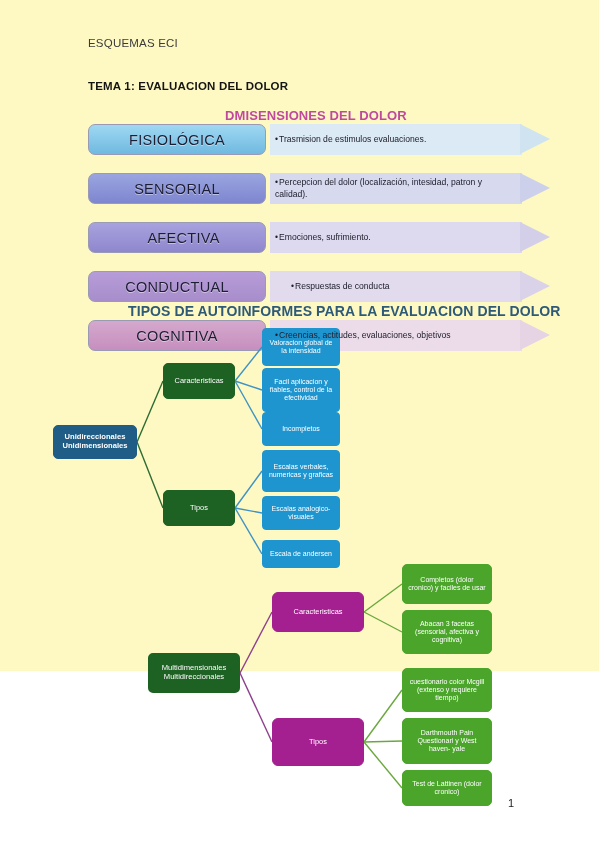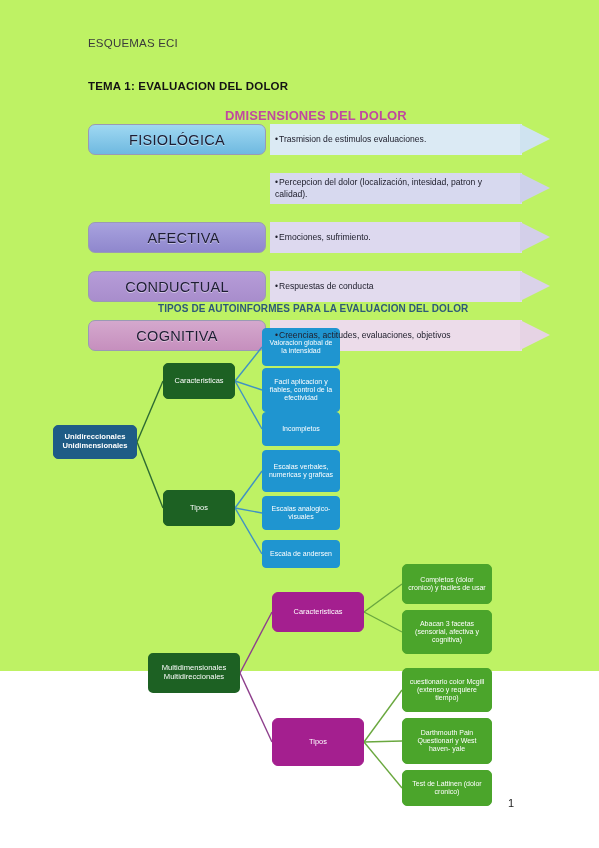--- a/index.html
+++ b/index.html
@@ -2,38 +2,38 @@
 <html><head>
 <meta charset="utf-8">
 <style>
   * { box-sizing: border-box; margin: 0; padding: 0; }
   html, body {
     width: 599px; height: 848px;
     background: #ffffff;
     font-family: "Liberation Sans", sans-serif;
     overflow: hidden;
   }
-  .page { position: relative; width: 599px; height: 671px; background:#bef264; }
+  .page { position: relative; width: 599px; height: 671px; background:#fef9c3; }
 
   
   .doc-header {
     position: absolute; left: 88px; top: 37px;
     font-size: 11.5px; color: #3b3b3b; letter-spacing: .2px;
   }
   .doc-title {
     position: absolute; left: 88px; top: 80px;
     font-size: 11.5px; font-weight: bold; color: #141414; letter-spacing: .2px;
   }
   .sec-title-1 {
     position: absolute; left: 225px; top: 108px;
     font-size: 13px; font-weight: bold; color: #c0499f; letter-spacing: .1px;
   }
   .sec-title-2 {
     position: absolute; left: 128px; top: 303px;
-    font-size: 10px; font-weight: bold; color: #2e5a78; letter-spacing: .1px; margin-left: 30px;
+    font-size: 14px; font-weight: bold; color: #2e5a78; letter-spacing: .1px;
   }
   .page-num {
     position: absolute; left: 508px; top: 797px;
     font-size: 11px; color: #222;
   }
 
   
   .dims { position: absolute; left: 88px; top: 124px; width: 462px; }
   .dim-row { position: relative; height: 34px; margin-bottom: 15px; }
   .dim-label {
@@ -102,37 +102,38 @@
   <div class="dims" id="dims">
       <div class="dim-row">
         <div class="dim-label" style="background: linear-gradient(rgb(159, 216, 242) 0%, rgb(111, 185, 224) 100%);">FISIOLÓGICA</div>
         <div class="dim-arrow" style="color: rgb(207, 227, 240);">
           <div class="body" style="background: rgb(219, 234, 244);"></div>
           <div class="head"></div>
           <div class="dim-text"><span class="bullet">•</span><span>Trasmision de estimulos evaluaciones.</span></div>
         </div>
       </div>
       <div class="dim-row">
+        <div class="dim-label" style="background: linear-gradient(rgb(154, 165, 224) 0%, rgb(126, 134, 207) 100%);">SENSORIAL</div>
         <div class="dim-arrow" style="color: rgb(205, 208, 234);">
           <div class="body" style="background: rgb(215, 217, 239);"></div>
           <div class="head"></div>
           <div class="dim-text"><span class="bullet">•</span><span>Percepcion del dolor (localización, intesidad, patron y calidad).</span></div>
         </div>
       </div>
       <div class="dim-row">
         <div class="dim-label" style="background: linear-gradient(rgb(168, 162, 222) 0%, rgb(143, 135, 205) 100%); padding-left: 13px;">AFECTIVA</div>
         <div class="dim-arrow" style="color: rgb(211, 207, 233);">
           <div class="body" style="background: rgb(221, 217, 239);"></div>
           <div class="head"></div>
           <div class="dim-text"><span class="bullet">•</span><span>Emociones, sufrimiento.</span></div>
         </div>
       </div>
       <div class="dim-row">
         <div class="dim-label" style="background: linear-gradient(rgb(182, 156, 216) 0%, rgb(168, 141, 204) 100%);">CONDUCTUAL</div>
-        <div class="dim-arrow" style="color: rgb(218, 210, 233);">
+        <div class="dim-arrow" style="color: rgb(218, 210, 233); padding-left: 16px;">
           <div class="body" style="background: rgb(226, 219, 238);"></div>
           <div class="head"></div>
           <div class="dim-text"><span class="bullet">•</span><span>Respuestas de conducta</span></div>
         </div>
       </div>
       <div class="dim-row">
         <div class="dim-label" style="background: linear-gradient(rgb(212, 168, 205) 0%, rgb(198, 143, 190) 100%);">COGNITIVA</div>
         <div class="dim-arrow" style="color: rgb(230, 211, 228);">
           <div class="body" style="background: rgb(236, 220, 234);"></div>
           <div class="head"></div>

